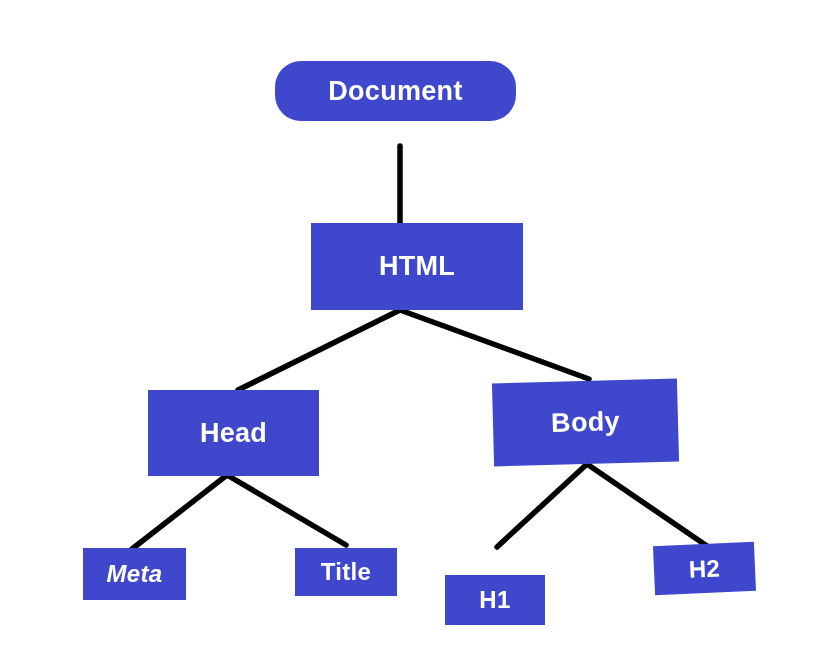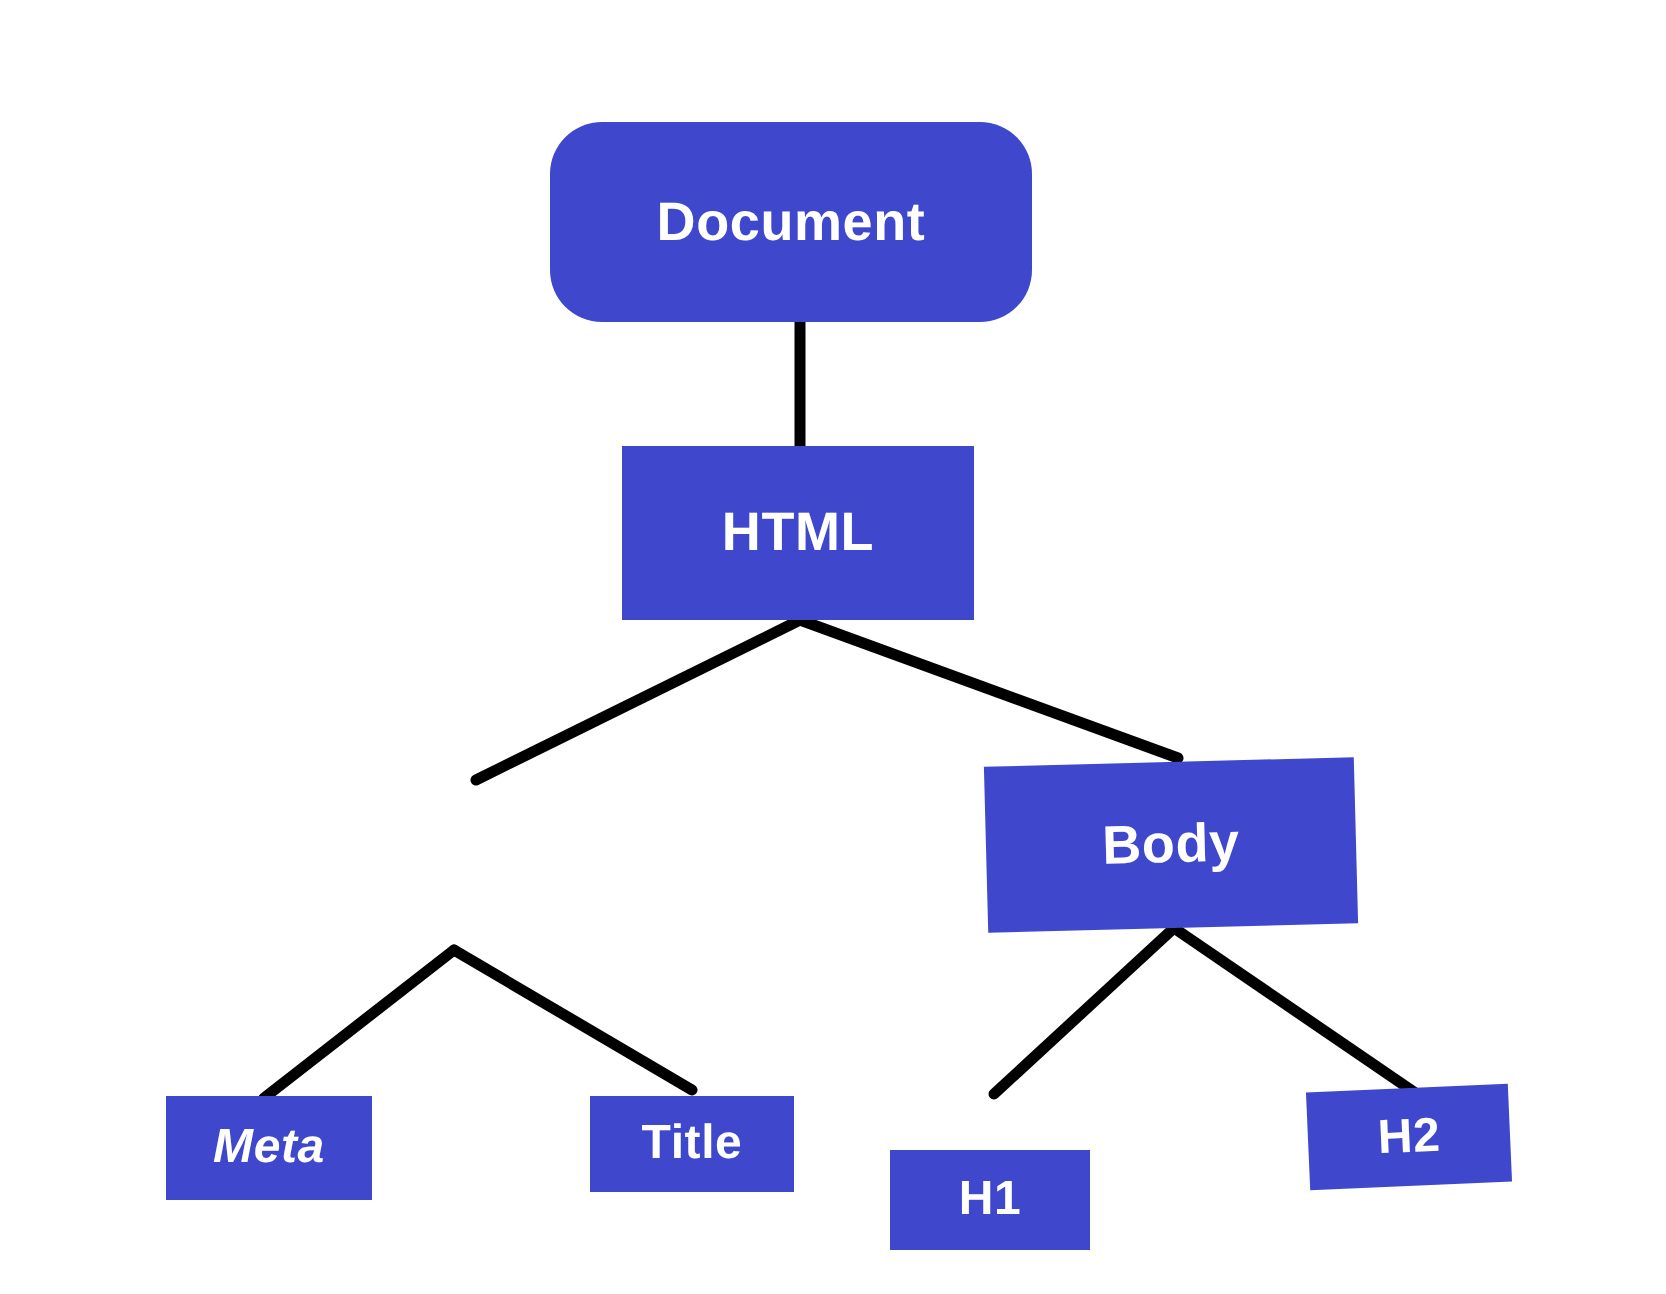--- a/index.html
+++ b/index.html
@@ -45,28 +45,31 @@
   <svg class="edge-layer" viewBox="0 0 833 647" xmlns="http://www.w3.org/2000/svg">
       <line x1="400" y1="146" x2="400" y2="224" stroke="#000000" stroke-width="5.5" stroke-linecap="round"></line>
       <line x1="400" y1="310" x2="238" y2="390" stroke="#000000" stroke-width="5.5" stroke-linecap="round"></line>
       <line x1="400" y1="310" x2="589" y2="379" stroke="#000000" stroke-width="5.5" stroke-linecap="round"></line>
       <line x1="227" y1="475" x2="132" y2="549" stroke="#000000" stroke-width="5.5" stroke-linecap="round"></line>
       <line x1="227" y1="475" x2="346" y2="545" stroke="#000000" stroke-width="5.5" stroke-linecap="round"></line>
       <line x1="587" y1="464" x2="497" y2="547" stroke="#000000" stroke-width="5.5" stroke-linecap="round"></line>
       <line x1="587" y1="464" x2="707" y2="546" stroke="#000000" stroke-width="5.5" stroke-linecap="round"></line>
     </svg>
 
-  <div class="node" style="left: 275px; top: 61px; width: 241px; height: 100px; font-size: 27px; background: rgb(63, 72, 204); color: rgb(255, 255, 255); border-radius: 26px;">
+  <div class="node" style="left: 275px; top: 61px; width: 241px; height: 60px; font-size: 27px; background: rgb(63, 72, 204); color: rgb(255, 255, 255); border-radius: 26px;">
     <span class="label">Document</span>
   </div>
 
-  <div class="node" style="left: 311px; top: 223px; width: 176px; height: 87px; font-size: 27px; background: rgb(63, 72, 204); color: rgb(255, 255, 255);">
+  <div class="node" style="left: 311px; top: 223px; width: 212px; height: 87px; font-size: 27px; background: rgb(63, 72, 204); color: rgb(255, 255, 255);">
     <span class="label">HTML</span>
   </div>
 
+  <div class="node" style="left: 148px; top: 390px; width: 171px; height: 86px; font-size: 27px; background: rgb(63, 72, 204); color: rgb(255, 255, 255);">
+    <span class="label">Head</span>
+  </div>
 
   <div class="node" style="left: 493px; top: 381px; width: 185px; height: 83px; font-size: 27px; background: rgb(63, 72, 204); color: rgb(255, 255, 255); transform: rotate(-1.5deg);">
     <span class="label">Body</span>
   </div>
 
   <div class="node" style="left: 83px; top: 548px; width: 103px; height: 52px; font-size: 24px; background: rgb(63, 72, 204); color: rgb(255, 255, 255); font-style: italic;">
     <span class="label">Meta</span>
   </div>
 
   <div class="node" style="left: 295px; top: 548px; width: 102px; height: 48px; font-size: 24px; background: rgb(63, 72, 204); color: rgb(255, 255, 255);">

